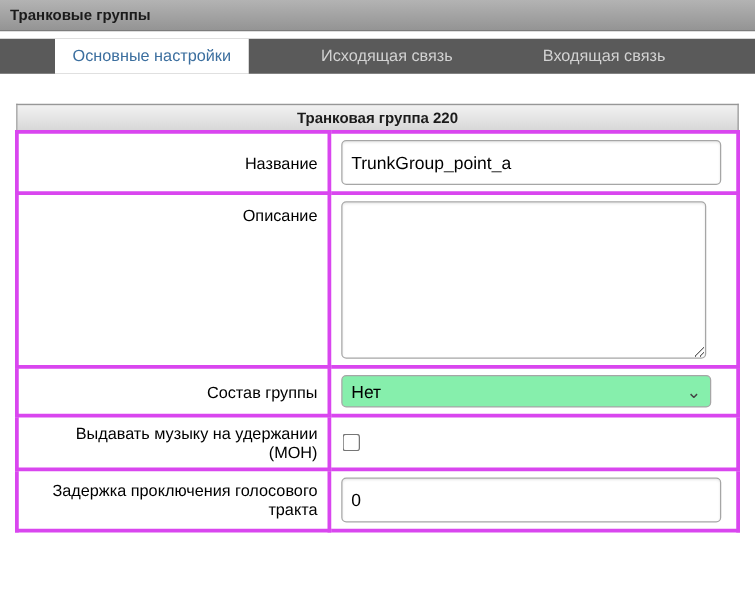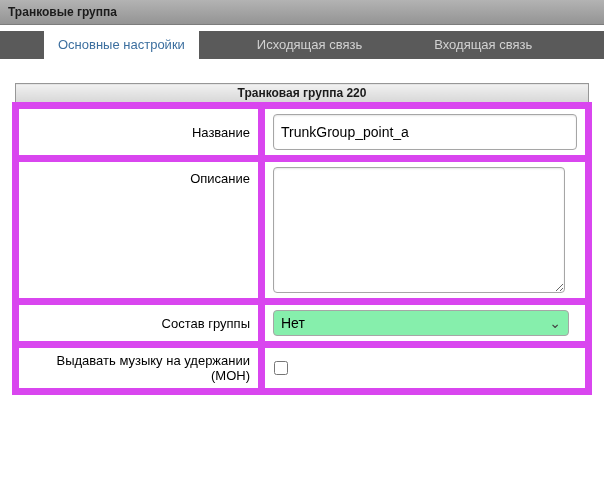--- a/index.html
+++ b/index.html
@@ -57,21 +57,21 @@
   table.form-table th {
     background: linear-gradient(#f1f1f1, #d7d7d7);
     border: 1px solid #979797;
     height: 22px;
     font-size: 12px;
     font-weight: bold;
     text-align: center;
     color: #1b1b1b;
   }
   table.form-table td {
-    border: 7px solid #d946ef;
+    border: 3px solid #d946ef;
     padding: 5px 8px;
     margin-left: 48px;
   }
   td.lbl {
     width: 250px;
     text-align: right;
     vertical-align: middle;
     font-size: 13px;
   }
   td.lbl.top { vertical-align: top; padding-top: 9px; }
@@ -150,21 +150,21 @@
     font-size: 13px;
     color: #1b1b1b;
     box-shadow: 0 1px 1px rgba(0,0,0,0.18);
     cursor: pointer;
   }
 </style>
 </head>
 <body>
 
 <div class="titlebar">
-  <span>Транковые группа</span>
+  <span>Транковые группы</span>
 </div>
 
 <div class="tabbar">
   <div class="tab active">Основные настройки</div>
   <div class="tab">Исходящая связь</div>
   <div class="tab">Входящая связь</div>
 </div>
 
 <div class="content">
   <table class="form-table">
@@ -200,16 +200,22 @@
     </tr>
 
 
     <tr>
       <td class="lbl">Выдавать музыку на удержании (MOH)</td>
       <td class="fld">
         <input type="checkbox" style="">
       </td>
     </tr>
 
+    <tr>
+      <td class="lbl">Задержка проключения голосового тракта</td>
+      <td class="fld">
+        <input type="text" value="0" style="">
+      </td>
+    </tr>
   </tbody>
     </table>
 
 </div>
 
 </body></html>

